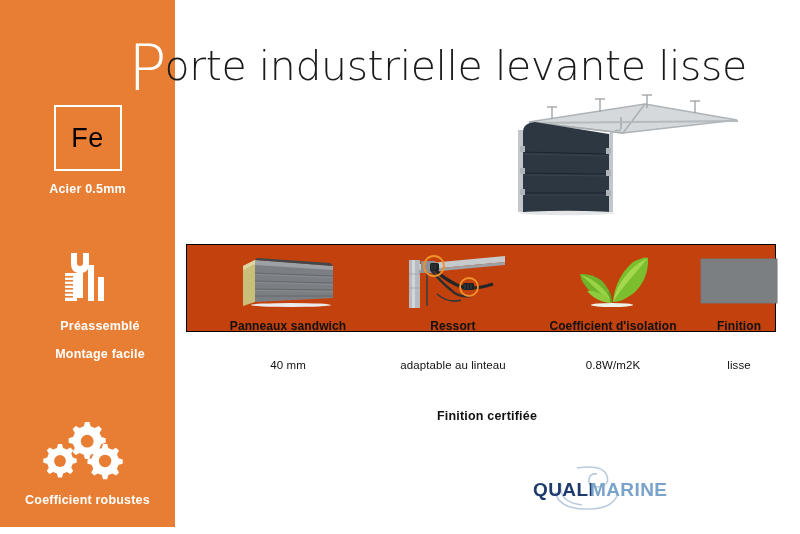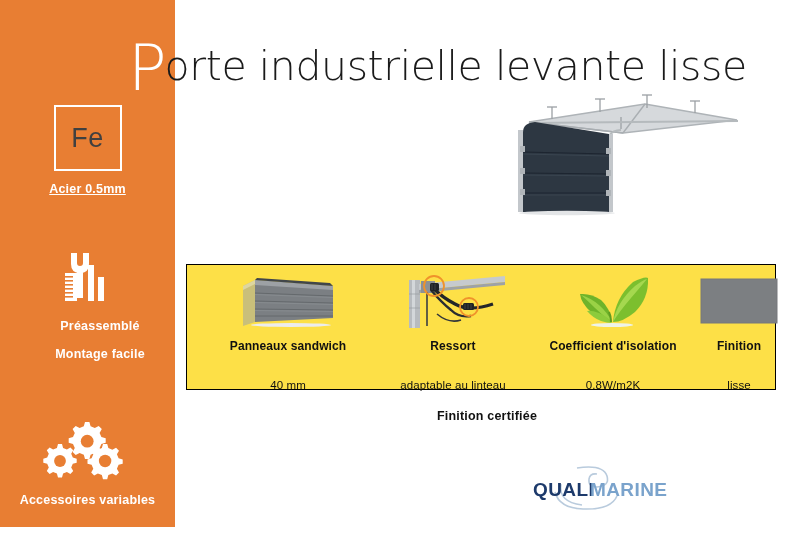--- a/index.html
+++ b/index.html
@@ -22,22 +22,22 @@
     font-size:12.5px;font-weight:700;color:#ffffff;letter-spacing:.2px;
     line-height:17px;
   }
   
   #fe-block{top:105px;}
   .fe-square{
     width:64px;height:62px;margin:0 auto;
     border:2px solid #ffffff;
     display:flex;align-items:center;justify-content:center;
   }
-  .fe-text{font-size:27px;color:#404040;font-weight:400;line-height:1;letter-spacing:.5px;}
-  #fe-block .side-label{margin-top:10px;text-decoration:underline;}
+  .fe-text{font-size:27px;color:#000000;font-weight:400;line-height:1;letter-spacing:.5px;}
+  #fe-block .side-label{margin-top:10px;}
 
   
   #tools-block{top:245px;}
   .icon-wrap{height:62px;display:flex;align-items:flex-end;justify-content:center;}
   #tools-block .side-label{margin-top:11px;padding-left:25px;}
 
   
   #gears-block{top:418px;}
   #gears-block .side-label{margin-top:12px;}
 
@@ -53,22 +53,22 @@
     color:#ffffff;font-size:64px;line-height:1;
     position:relative;top:9px;left:0;letter-spacing:-2px;
   }
   #title .rest{position:relative;top:-1px;}
 
   
   #hero{position:absolute;left:505px;top:86px;width:240px;height:130px;}
 
   
   #feature-box{
-    position:absolute;left:186px;top:264px;width:590px;height:126px;
-    border:1.5px solid #000;background:#fde047;box-sizing:border-box;
+    position:absolute;left:186px;top:244px;width:590px;height:88px;
+    border:1.5px solid #000;background:#c2410c;box-sizing:border-box;
   }
   .f-col{
     position:absolute;top:0;height:126px;
     display:flex;flex-direction:column;align-items:center;
   }
   .f-img{height:62px;margin-top:7px;display:flex;align-items:center;justify-content:center;}
   .f-title{
     font-size:12px;font-weight:700;color:#111;margin-top:9px;
     white-space:nowrap;letter-spacing:.1px;
   }
@@ -169,21 +169,21 @@
                      l-4.2 0 l-1.15-4.1 l-4-1.7 l-3.7 2.1 l-2.95-2.95 l2.1-3.7 l-1.7-4 l-4.1-1.15
                      l0-4.2 l4.1-1.15 l1.7-4 l-2.1-3.7 l2.95-2.95 l3.7 2.1 l4-1.7 Z"></path>
           </g>
           <g fill="#e87e33">
             <circle cx="47.2" cy="21.2" r="6.4"></circle>
             <circle cx="20" cy="41" r="5.9"></circle>
             <circle cx="65.1" cy="41" r="6.2"></circle>
           </g>
         </svg>
       </div>
-      <div class="side-label">Accessoires variables</div>
+      <div class="side-label">Coefficient robustes</div>
     </div>
   </div>
 
   <div id="title">
     <span class="cap">P</span><span class="rest">orte industrielle levante lisse</span>
   </div>
 
   <div id="hero">
     <svg width="240" height="130" viewBox="0 0 240 130" aria-hidden="true">
 

